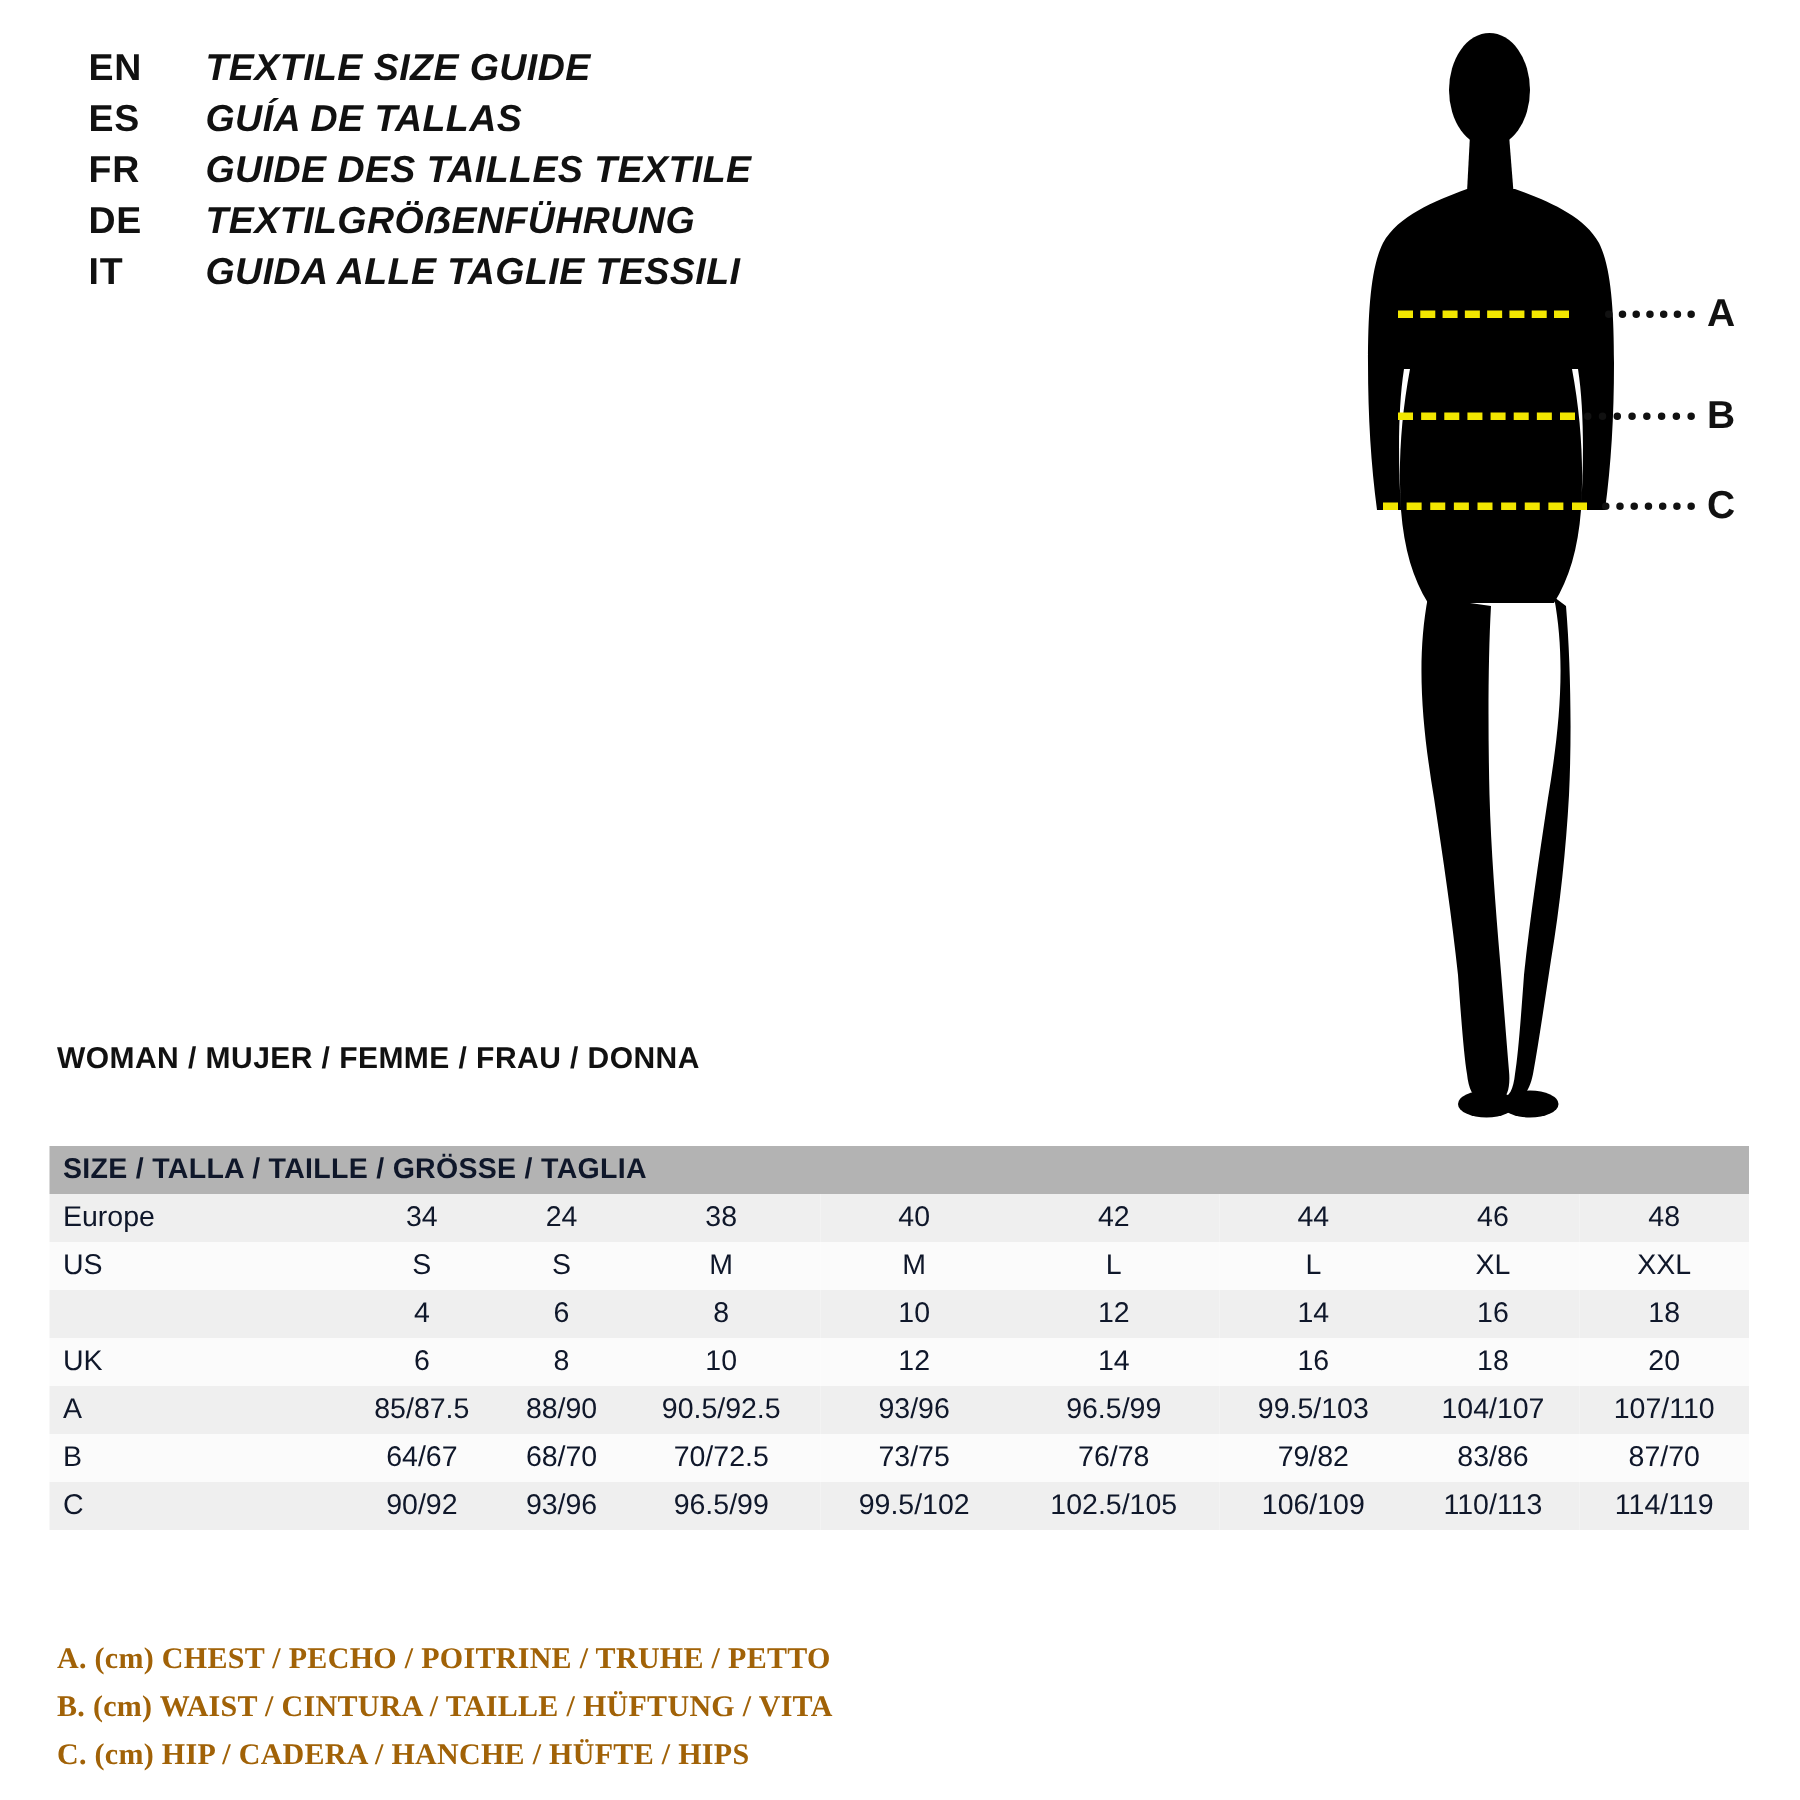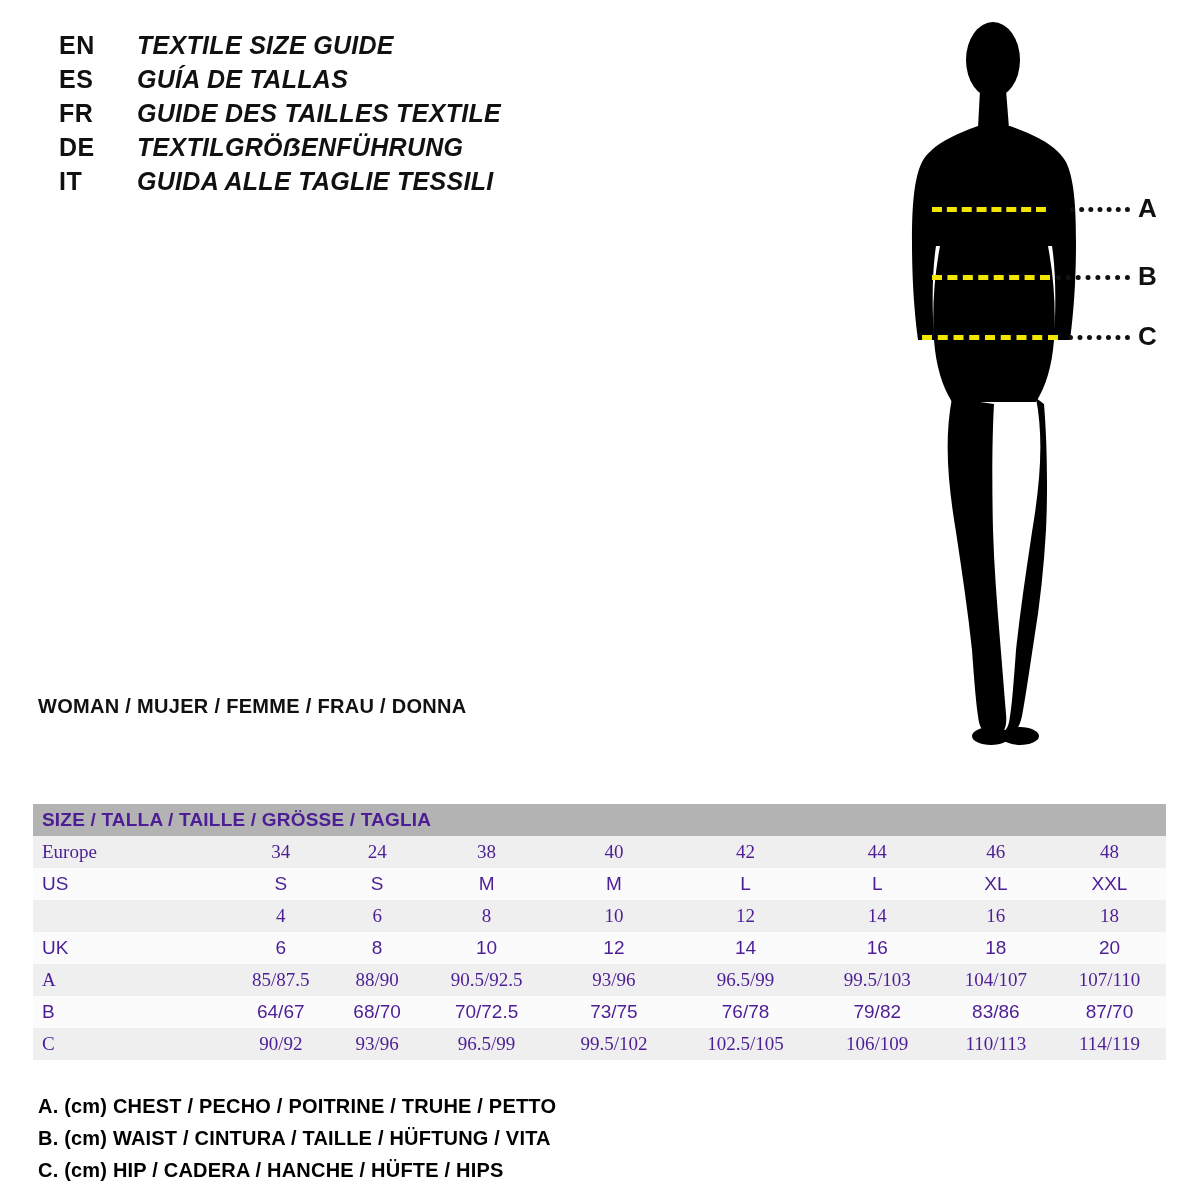--- a/index.html
+++ b/index.html
@@ -80,25 +80,25 @@
     top: 695px;
     font-size: 20px;
     font-weight: bold;
     letter-spacing: 0.3px;
     color: #111;
   }
 
   #size-table {
     position: absolute;
     left: 33px;
-    top: 804px;
+    top: 764px;
     width: 1133px;
     border-collapse: collapse;
     font-size: 19px;
-    color: #4c1d95;
+    color: #0f172a;
   }
   #size-table th, #size-table td {
     padding: 0;
     height: 32px;
     font-weight: normal;
     text-align: center;
     vertical-align: middle;
   }
   #size-table th.row-head, #size-table td.row-head {
     text-align: left;
@@ -106,36 +106,37 @@
     width: 186px;
   }
   #size-table thead tr {
     background: #b3b3b3;
   }
   #size-table thead th {
     font-weight: bold;
     font-size: 19px;
     letter-spacing: 0.2px;
   }
-  #size-table tbody tr.odd { background: #efefef; font-family: Liberation Serif, serif; }
+  #size-table tbody tr.odd { background: #efefef; }
   #size-table tbody tr.even { background: #fbfbfb; }
 
   
   #legend {
     position: absolute;
     left: 38px;
     top: 1090px;
     width: 700px;
   }
   .legend-row {
     font-size: 20px;
     font-weight: bold;
     line-height: 32px;
     letter-spacing: 0.2px;
-    color: #000000;
+    color: #a16207;
+    font-family: Liberation Serif, serif;
   }
 </style>
 </head>
 <body>
 
 <div id="lang-block">
   <div class="lang-row">
     <span class="lang-code">EN</span>
     <span class="lang-text">TEXTILE SIZE GUIDE</span>
   </div>

